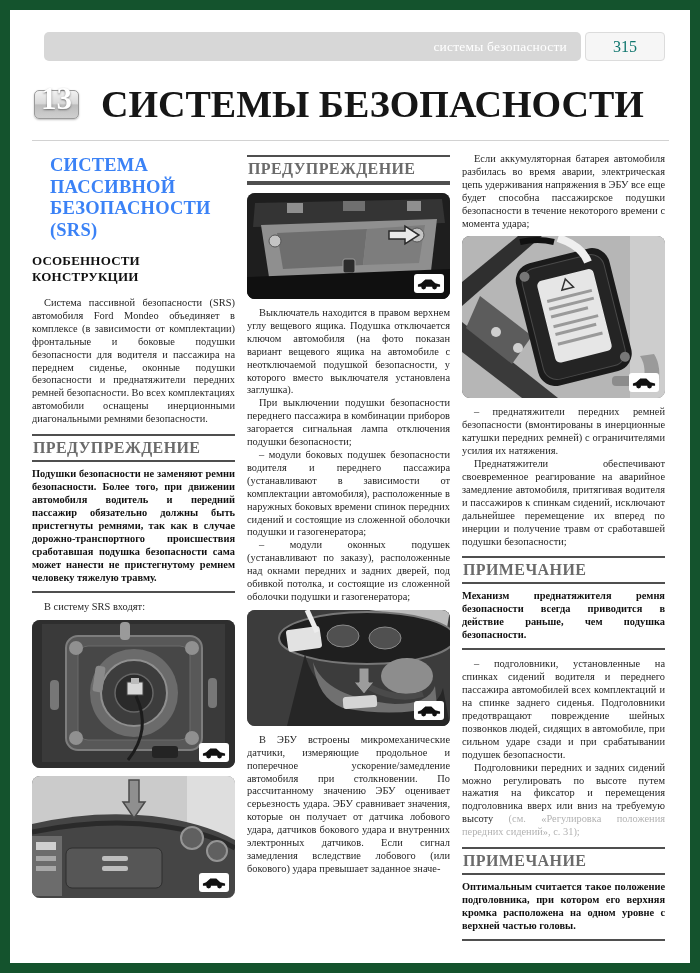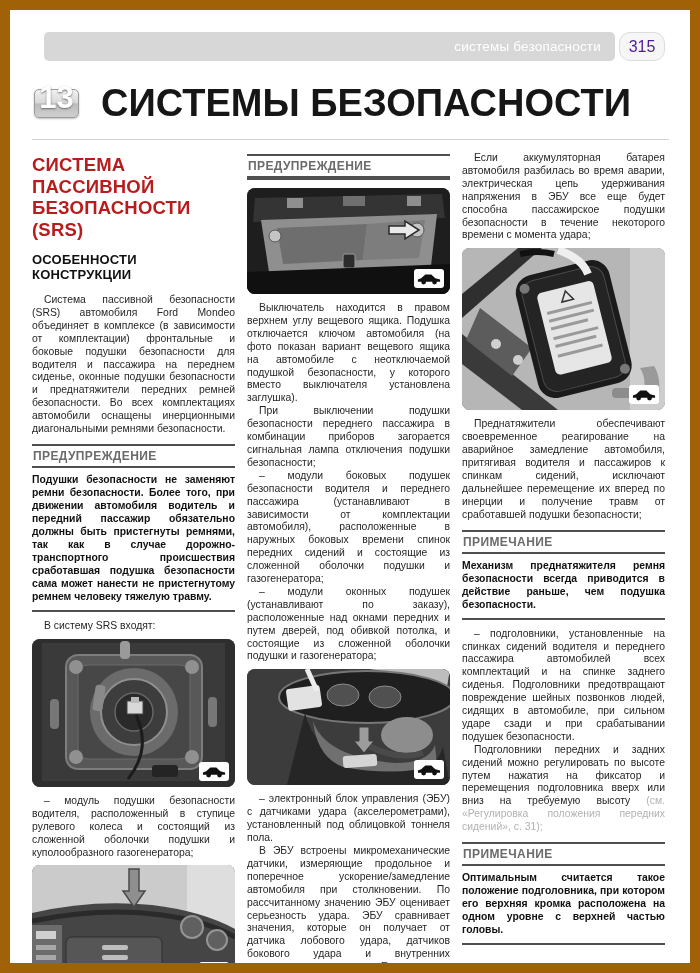--- a/index.html
+++ b/index.html
@@ -4,39 +4,40 @@
 <style>
   * { margin: 0; padding: 0; box-sizing: border-box; }
   html, body { background: #ffffff; }
   body {
     width: 700px; height: 973px;
     font-family: "Liberation Sans", "DejaVu Sans", sans-serif;
     position: relative; overflow: hidden;
   }
   .page {
     width: 700px; height: 973px;
-    border: 10px solid #a16207;
+    border: 10px solid #14532d;
     background: #ffffff;
     padding: 20px 21px 0 22px;
     overflow: hidden;
+    font-family: Liberation Serif, serif;
   }
   
   .header-row { display: flex; align-items: stretch; margin: 2px 4px 0 12px; height: 29px; }
   .header-bar {
     flex: 1; background: #d7d7d7; border-radius: 5px;
     display: flex; align-items: center; justify-content: flex-end;
     padding-right: 14px; margin-right: 4px;
   }
   .header-bar .section-label {
     color: #ffffff; font-size: 13.5px; letter-spacing: .2px; font-weight: normal;
   }
   .page-num-box {
-    width: 46px; background: #f6f6f6; border: 1px solid #dcdcdc; border-radius: 11px;
+    width: 80px; background: #f6f6f6; border: 1px solid #dcdcdc; border-radius: 4px;
     display: flex; align-items: center; justify-content: center;
-    color: #4c1d95; font-size: 16px;
+    color: #0f766e; font-size: 16px;
   }
   
   .chapter-row { display: flex; align-items: center; margin: 21px 0 0 2px; }
   .chapter-badge {
     width: 45px; height: 29px; border-radius: 5px;
     border: 1px solid #9a9a9a;
     background: linear-gradient(180deg, #f2f2f2 0%, #d9d9d9 46%, #bdbdbd 52%, #cfcfcf 100%);
     color: #ffffff; font-size: 31px; font-weight: bold;
     display: flex; align-items: flex-end; justify-content: center;
     text-shadow: 0 1px 2px rgba(90,90,90,.85);
@@ -50,28 +51,28 @@
   .title-rule { height: 1px; background: #d2d2d2; margin: 14px 0 0 0; }
   
   .columns { display: flex; gap: 12px; margin-top: 12px; }
   .col { width: 203px; flex: 0 0 203px; color: #262626; }
   .col p {
     font-size: 10.4px; line-height: 12.9px; text-align: justify;
     margin-bottom: 0;
   }
   .col p.indent { text-indent: 12px; }
   .section-title {
-    color: #b91c1c; font-size: 18.5px; line-height: 21.5px; font-weight: bold;
-    letter-spacing: .2px; margin: 2px 0 10px 0;
+    color: #3b82f6; font-size: 18.5px; line-height: 21.5px; font-weight: bold;
+    letter-spacing: .2px; margin: 2px 0 10px 18px;
   }
   .subsection-title { color: #111; font-size: 13px; font-weight: bold; margin: 12px 0 12px 0; letter-spacing: .2px; }
   
   .alert { border-top: 2px solid #4f4f4f; border-bottom: 2px solid #4f4f4f; margin: 8px 0 8px 0; }
   .alert-label {
-    color: #6b6b6b; font-size: 12px; font-weight: bold; letter-spacing: .4px;
+    color: #6b6b6b; font-size: 16px; font-weight: bold; letter-spacing: .4px;
     padding: 3px 0 3px 1px; border-bottom: 2px solid #4f4f4f;
   }
   .alert-body { padding: 5px 0 7px 0; }
   .alert-body div {
     font-size: 10.4px; line-height: 13px; font-weight: bold; color: #111;
     text-align: justify;
   }
   
   .photo {
     position: relative; width: 203px; border-radius: 8px; overflow: hidden;
@@ -144,21 +145,20 @@
         </svg>
         <div class="badge">
           <svg viewBox="0 0 26 14">
             <path d="M1 8 L4.5 6.8 L9 2.6 L15.5 2.8 L19.8 6.8 L25 8 L25 10.6 L1 10.6 Z" fill="#111"></path>
             <circle cx="7.2" cy="10.8" r="2.6" fill="#111"></circle>
             <circle cx="19" cy="10.8" r="2.6" fill="#111"></circle>
           </svg>
         </div>
       </div>
 
-      <p class="indent">– модуль подушки безопасности водителя, расположенный в ступице рулевого колеса и состоящий из сложенной оболочки подушки и куполообразного газогенератора;</p>
 
       <div class="photo" style="height:122px">
         <svg class="scene" viewBox="0 0 203 122" preserveAspectRatio="none">
           <rect width="203" height="122" fill="#cbcbcb"></rect>
           <rect x="155" y="0" width="48" height="122" fill="#dedede"></rect>
           <path d="M0 48 Q60 34 120 40 Q170 46 203 64 L203 122 L0 122 Z" fill="#454545"></path>
           <path d="M0 56 Q70 42 130 50 Q175 56 203 72" stroke="#2a2a2a" stroke-width="5" fill="none"></path>
           <rect x="34" y="72" width="96" height="40" rx="6" fill="#565656" stroke="#2e2e2e"></rect>
           <rect x="70" y="80" width="26" height="5" rx="2" fill="#bdbdbd"></rect>
           <rect x="70" y="90" width="26" height="5" rx="2" fill="#bdbdbd"></rect>
@@ -207,21 +207,21 @@
             <path d="M1 8 L4.5 6.8 L9 2.6 L15.5 2.8 L19.8 6.8 L25 8 L25 10.6 L1 10.6 Z" fill="#111"></path>
             <circle cx="7.2" cy="10.8" r="2.6" fill="#111"></circle>
             <circle cx="19" cy="10.8" r="2.6" fill="#111"></circle>
           </svg>
         </div>
       </div>
 
       <p class="indent">Выключатель находится в правом верхнем углу вещевого ящика. Подушка отключается ключом автомобиля (на фото показан вариант вещевого ящика на автомобиле с неотключаемой подушкой безопасности, у которого вместо выключателя установлена заглушка).</p>
       <p class="indent">При выключении подушки безопасности переднего пассажира в комбинации приборов загорается сигнальная лампа отключения подушки безопасности;</p>
       <p class="indent">– модули боковых подушек безопасности водителя и переднего пассажира (устанавливают в зависимости от комплектации автомобиля), расположенные в наружных боковых времени спинок передних сидений и состоящие из сложенной оболочки подушки и газогенератора;</p>
-      <p class="indent">– модули оконных подушек (устанавливают по заказу), расположенные над окнами передних и путем дверей, под обивкой потолка, и состоящие из сложенной оболочки подушки и газогенератора;</p>
+      <p class="indent">– модули оконных подушек (устанавливают по заказу), расположенные над окнами передних и задних дверей, под обивкой потолка, и состоящие из сложенной оболочки подушки и газогенератора;</p>
 
       <div class="photo" style="height:116px">
         <svg class="scene" viewBox="0 0 203 116" preserveAspectRatio="none">
           <rect width="203" height="116" fill="#3c3c3c"></rect>
           <path d="M30 0 Q120 -10 200 18 L203 0 L30 0 Z" fill="#bdbdbd"></path>
           <ellipse cx="120" cy="28" rx="88" ry="26" fill="#1f1f1f" stroke="#777" stroke-width="2"></ellipse>
           <ellipse cx="96" cy="26" rx="16" ry="11" fill="#505050" stroke="#8a8a8a"></ellipse>
           <ellipse cx="138" cy="28" rx="16" ry="11" fill="#505050" stroke="#8a8a8a"></ellipse>
           <rect x="40" y="18" width="34" height="22" rx="3" fill="#e2e2e2" transform="rotate(-8 57 29)"></rect>
           <path d="M60 0 L70 22" stroke="#ededed" stroke-width="5"></path>
@@ -234,21 +234,20 @@
         </svg>
         <div class="badge">
           <svg viewBox="0 0 26 14">
             <path d="M1 8 L4.5 6.8 L9 2.6 L15.5 2.8 L19.8 6.8 L25 8 L25 10.6 L1 10.6 Z" fill="#111"></path>
             <circle cx="7.2" cy="10.8" r="2.6" fill="#111"></circle>
             <circle cx="19" cy="10.8" r="2.6" fill="#111"></circle>
           </svg>
         </div>
       </div>
 
-      <p class="indent">– электронный блок управления (ЭБУ) с датчиками удара (акселерометрами), установленный под облицовкой тоннеля пола.</p>
       <p class="indent">В ЭБУ встроены микромеханические датчики, измеряющие продольное и поперечное ускорение/замедление автомобиля при столкновении. По рассчитанному значению ЭБУ оценивает серьезность удара. ЭБУ сравнивает значения, которые он получает от датчика лобового удара, датчиков бокового удара и внутренних электронных датчиков. Если сигнал замедления вследствие лобового (или бокового) удара превышает заданное значе-</p>
     </div>
 
     <div class="col">
       <p class="indent">Если аккумуляторная батарея автомобиля разбилась во время аварии, электрическая цепь удерживания напряжения в ЭБУ все еще будет способна пассажирское подушки безопасности в течение некоторого времени с момента удара;</p>
 
       <div class="photo" style="height:162px">
         <svg class="scene" viewBox="0 0 203 162" preserveAspectRatio="none">
           <rect width="203" height="162" fill="#b6b6b6"></rect>
           <rect x="168" y="0" width="35" height="162" fill="#cdcdcd"></rect>
@@ -278,20 +277,21 @@
         </svg>
         <div class="badge">
           <svg viewBox="0 0 26 14">
             <path d="M1 8 L4.5 6.8 L9 2.6 L15.5 2.8 L19.8 6.8 L25 8 L25 10.6 L1 10.6 Z" fill="#111"></path>
             <circle cx="7.2" cy="10.8" r="2.6" fill="#111"></circle>
             <circle cx="19" cy="10.8" r="2.6" fill="#111"></circle>
           </svg>
         </div>
       </div>
 
+      <p class="indent">– преднатяжители передних ремней безопасности (вмонтированы в инерционные катушки передних ремней) с ограничителями усилия их натяжения.</p>
       <p class="indent">Преднатяжители обеспечивают своевременное реагирование на аварийное замедление автомобиля, притягивая водителя и пассажиров к спинкам сидений, исключают дальнейшее перемещение их вперед по инерции и получение травм от сработавшей подушки безопасности;</p>
 
       <div class="alert">
         <div class="alert-label">ПРИМЕЧАНИЕ</div>
         <div class="alert-body">
             <div>Механизм преднатяжителя ремня безопасности всегда приводится в действие раньше, чем подушка безопасности.</div>
           </div>
       </div>
 
       <p class="indent">– подголовники, установленные на спинках сидений водителя и переднего пассажира автомобилей всех комплектаций и на спинке заднего сиденья. Подголовники предотвращают повреждение шейных позвонков людей, сидящих в автомобиле, при сильном ударе сзади и при срабатывании подушек безопасности.</p>

